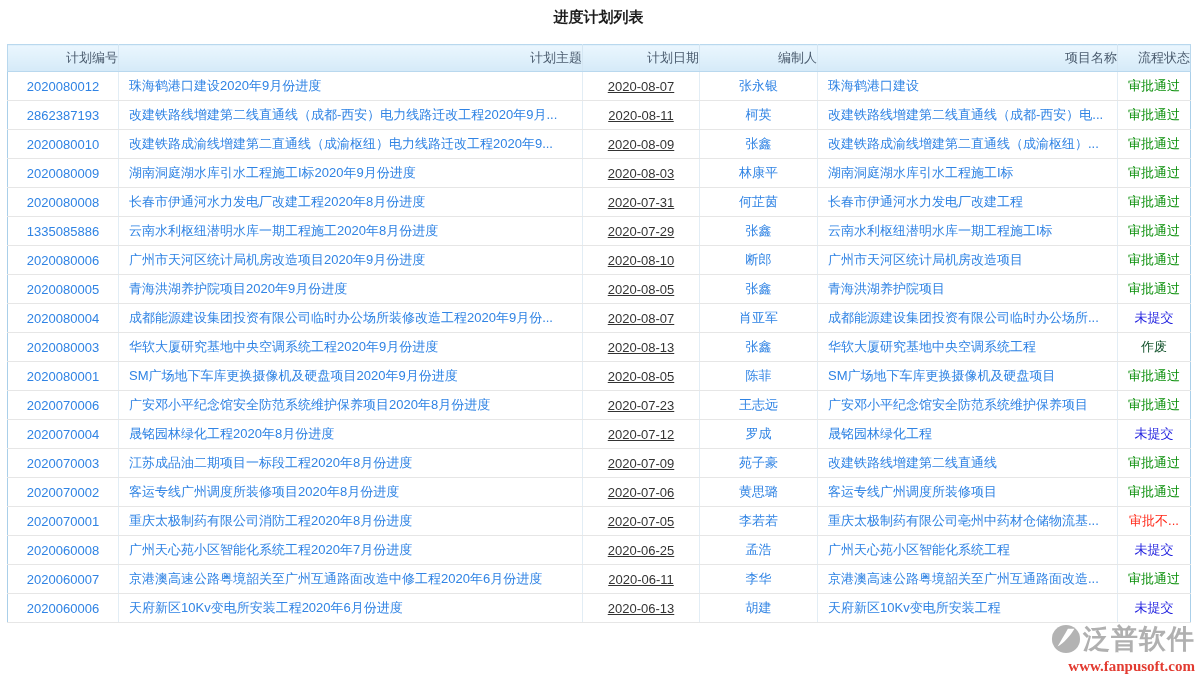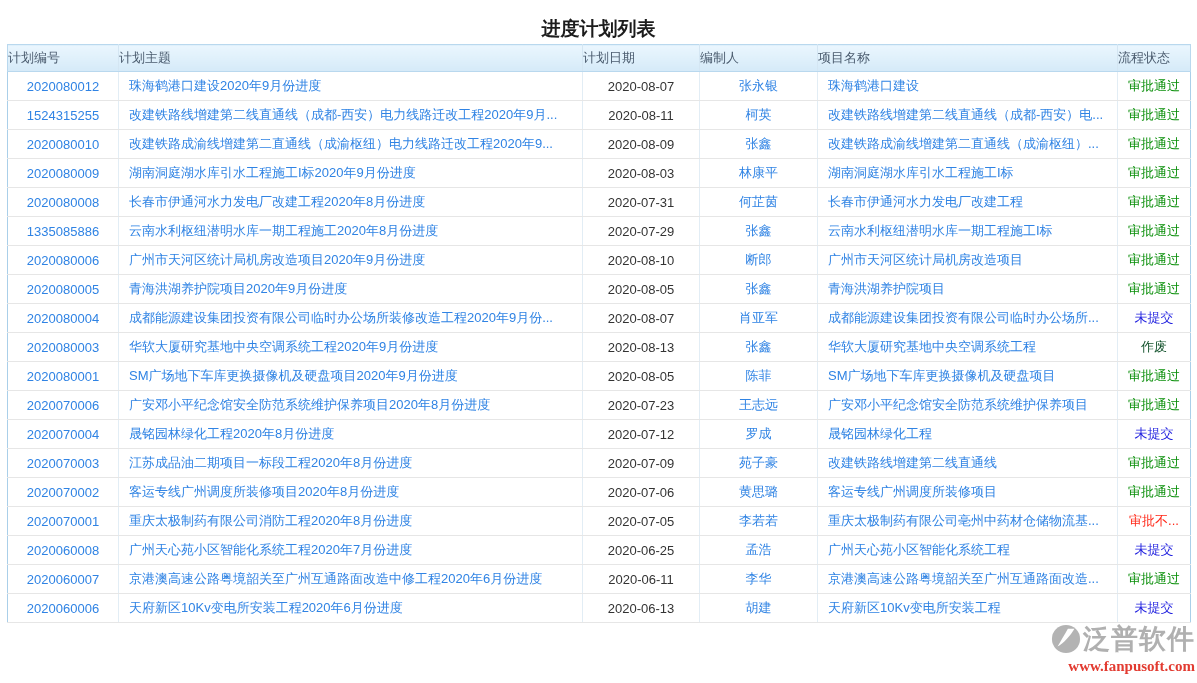--- a/index.html
+++ b/index.html
@@ -4,42 +4,42 @@
 <style>
   * { box-sizing: border-box; margin: 0; padding: 0; }
   html, body {
     width: 1197px; height: 683px;
     background: #ffffff;
     overflow: hidden;
     font-family: "Liberation Sans", "DejaVu Sans", sans-serif;
   }
   .page-title {
     text-align: center;
-    font-size: 19px;
+    font-size: 15px;
     font-weight: bold;
     color: #1c1c1c;
-    padding-top: 16px;
+    padding-top: 8px;
     height: 44px;
   }
   .list-table {
     width: 1183px;
     margin-left: 7px;
     border-collapse: collapse;
     table-layout: fixed;
     font-size: 13px;
   }
   .list-table th {
     height: 27px;
     background: linear-gradient(#eaf6fe, #d5eaf8);
     border: 1px solid #b9d8ee;
     border-left: 1px solid #d4e6f3;
     border-right: 1px solid #d4e6f3;
     color: #4a5b6e;
     font-weight: normal;
-    text-align: left;
+    text-align: right;
     white-space: nowrap;
     overflow: hidden;
   }
   .list-table th:first-child { border-left: 1px solid #b9d8ee; }
   .list-table th:last-child  { border-right: 1px solid #b9d8ee; }
   .list-table td {
     height: 29px;
     border-bottom: 1px solid #e6e6e6;
     border-left: 1px solid #e2edf5;
     border-right: 1px solid #e2edf5;
@@ -48,21 +48,21 @@
     overflow: hidden;
     color: #333333;
     background: #ffffff;
   }
   .list-table td:first-child { border-left: 1px solid #aacfe9; }
   .list-table td:last-child  { border-right: 1px solid #aacfe9; }
   .cell-center { text-align: center; margin-top: 28px; }
   .link { color: #2f83e4; cursor: pointer; }
   .status-cell { text-align: center; position: relative; z-index: 2; }
   .status-cell span { font-weight: normal; }
-  .date-cell { text-align: center; color: #333333; }
+  .date-cell { text-align: center; color: #333333; text-decoration: underline; }
   
   .watermark {
     position: absolute;
     right: 2px;
     bottom: 8px;
     width: 150px;
     text-align: right;
     z-index: 1;
     pointer-events: none;
   }
@@ -113,21 +113,21 @@
   <tr>
     <td class="cell-center"><span class="link">2020080012</span></td>
     <td><span class="link">珠海鹤港口建设2020年9月份进度</span></td>
     <td class="date-cell">2020-08-07</td>
     <td class="cell-center"><span class="link">张永银</span></td>
     <td><span class="link">珠海鹤港口建设</span></td>
     <td class="status-cell"><span style="color: rgb(10, 143, 10);">审批通过</span></td>
   </tr>
 
   <tr>
-    <td class="cell-center"><span class="link">1524315255</span></td>
+    <td class="cell-center"><span class="link">2862387193</span></td>
     <td><span class="link">改建铁路线增建第二线直通线（成都-西安）电力线路迁改工程2020年9月...</span></td>
     <td class="date-cell">2020-08-11</td>
     <td class="cell-center"><span class="link">柯英</span></td>
     <td><span class="link">改建铁路线增建第二线直通线（成都-西安）电...</span></td>
     <td class="status-cell"><span style="color: rgb(10, 143, 10);">审批通过</span></td>
   </tr>
 
   <tr>
     <td class="cell-center"><span class="link">2020080010</span></td>
     <td><span class="link">改建铁路成渝线增建第二直通线（成渝枢纽）电力线路迁改工程2020年9...</span></td>

